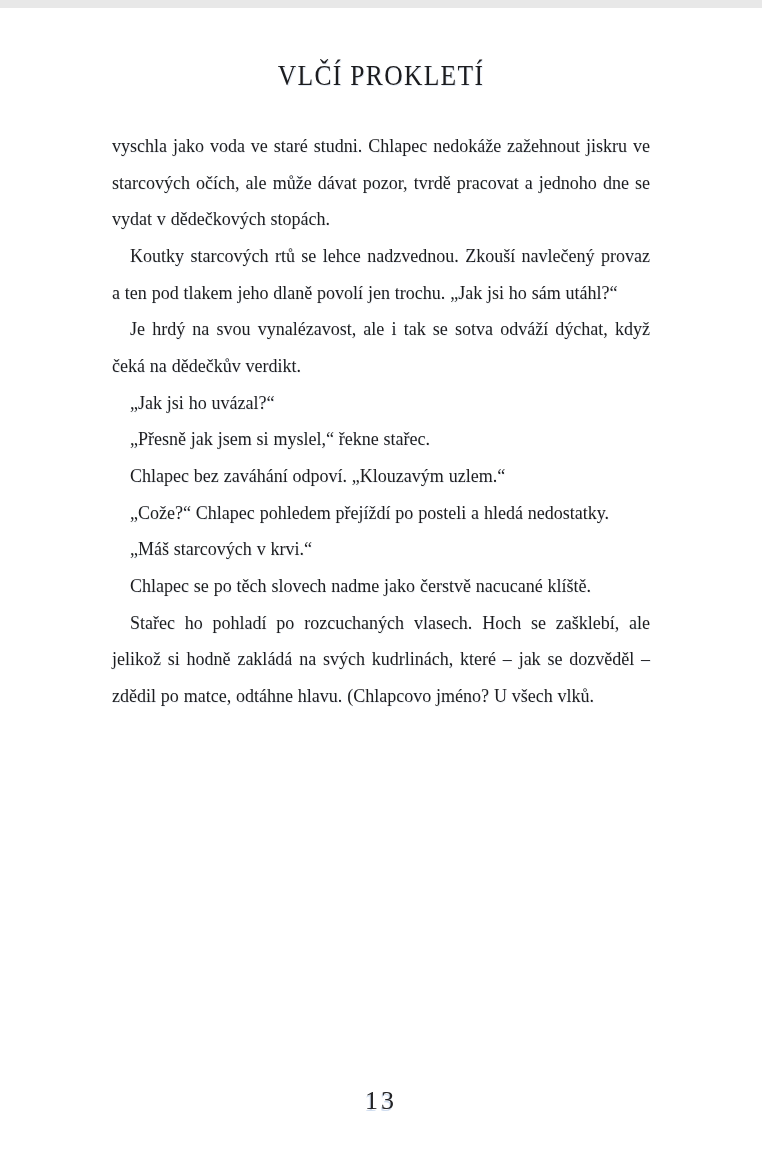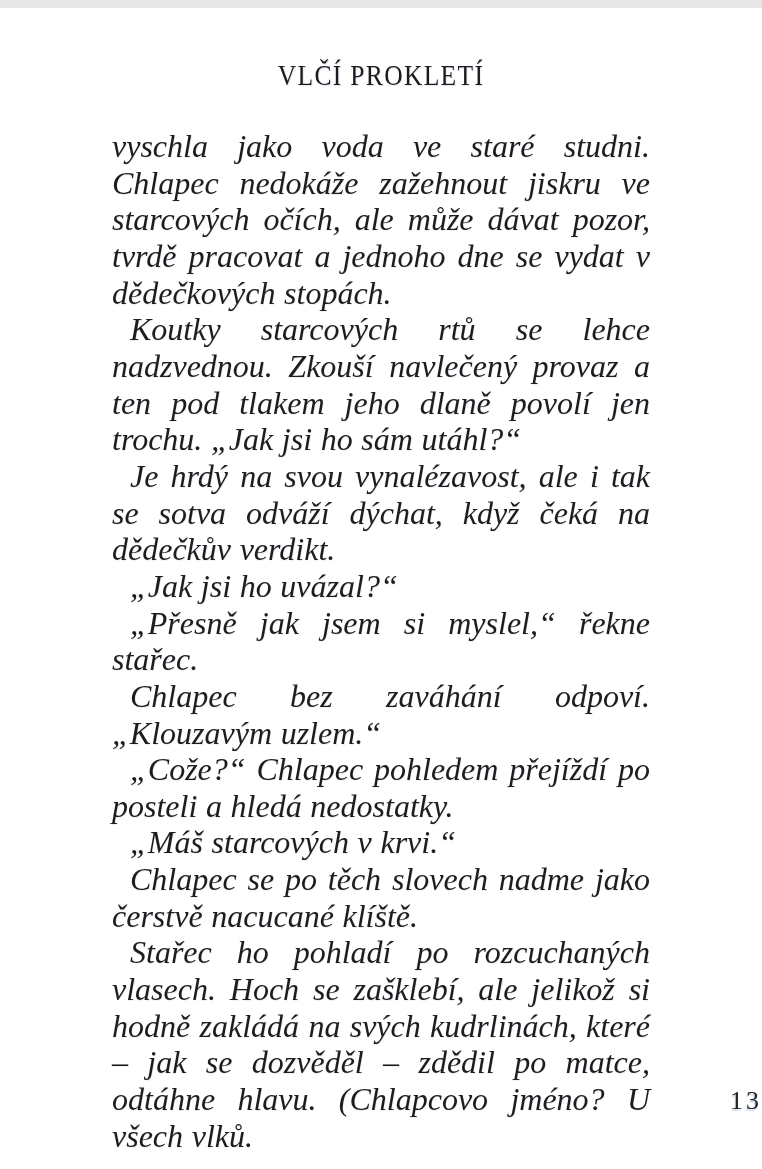--- a/index.html
+++ b/index.html
@@ -30,40 +30,39 @@
     transform-origin: 50% 50%;
     color: #1c1c1e;
     text-shadow: 1px 1px 0 rgba(150, 180, 220, 0.28);
     white-space: nowrap;
   }
   .body-text {
     position: absolute;
     top: 120px;
     left: 112px;
     width: 538px;
-    font-size: 32px;
+    font-size: 18px;
     line-height: 36.65px;
     text-shadow: 0.6px 1px 0 rgba(160, 185, 215, 0.2);
-    font-style: italic;
   }
   .para {
     margin: 0;
     text-align: justify;
     text-justify: inter-word;
     word-spacing: 0.02em;
   }
   .para.indent {
     text-indent: 18px;
   }
   .page-number {
     position: absolute;
     top: 1078px;
     left: 0;
     width: 100%;
-    text-align: right;
+    text-align: center;
     font-size: 26px;
     letter-spacing: 3px;
     color: #242426;
     text-shadow: -1px 2px 0 rgba(150, 180, 220, 0.45);
   }
 </style>
 </head>
 <body>
 
 <div class="page">

